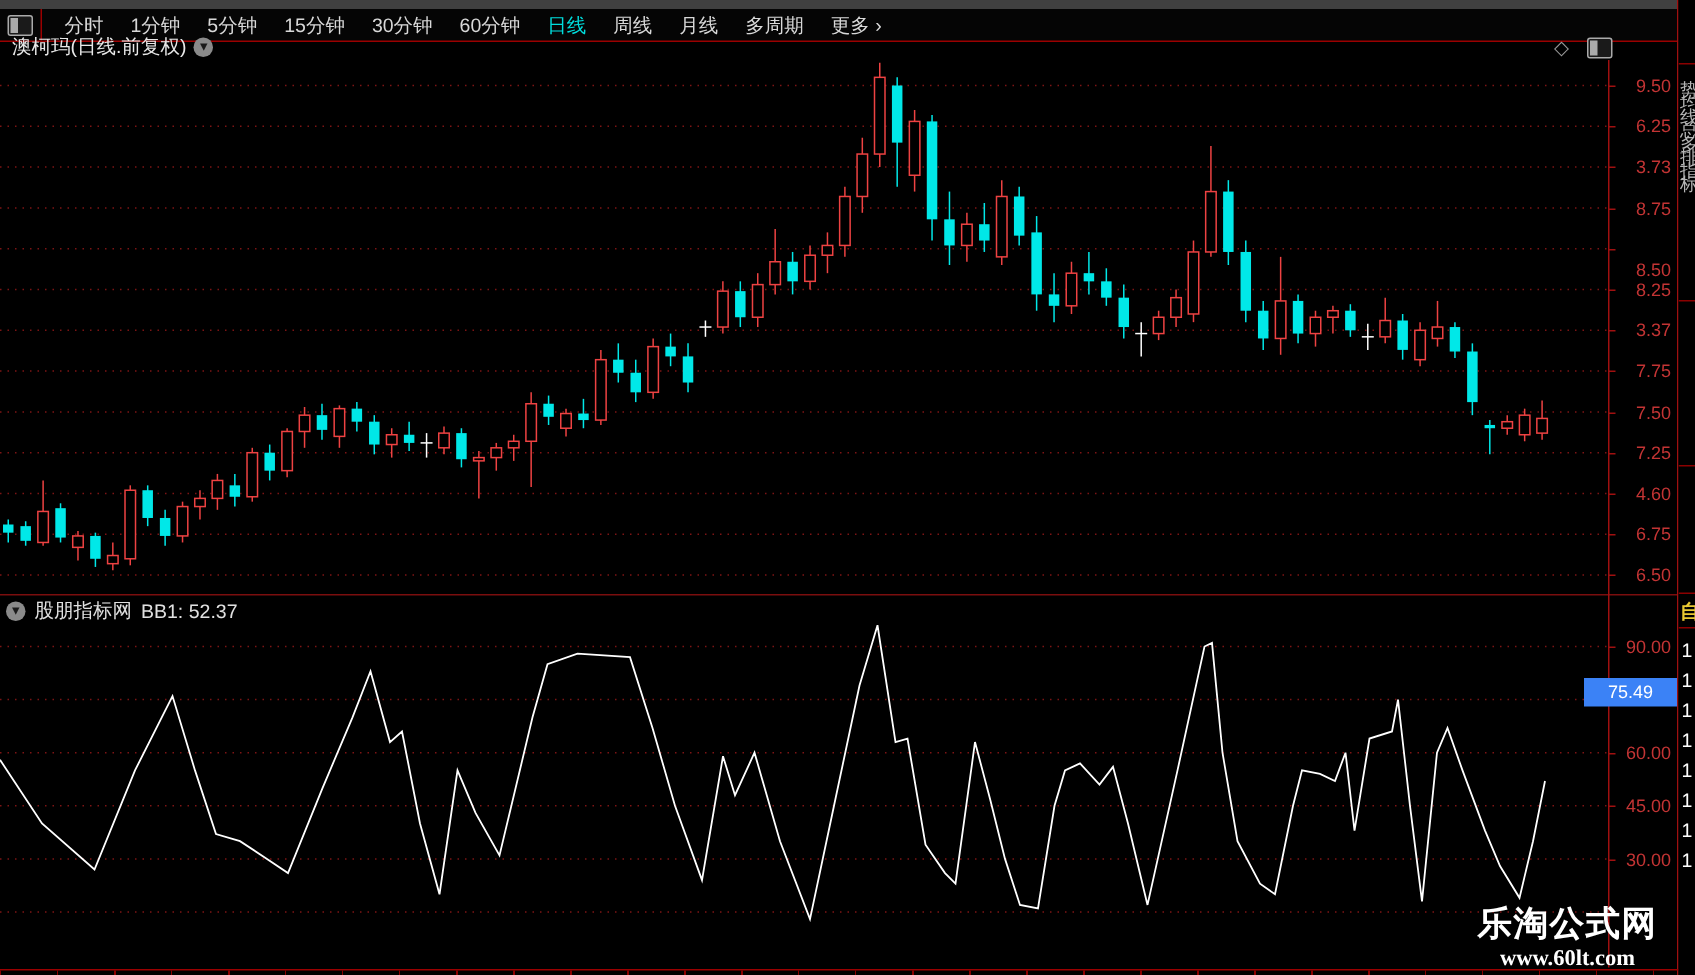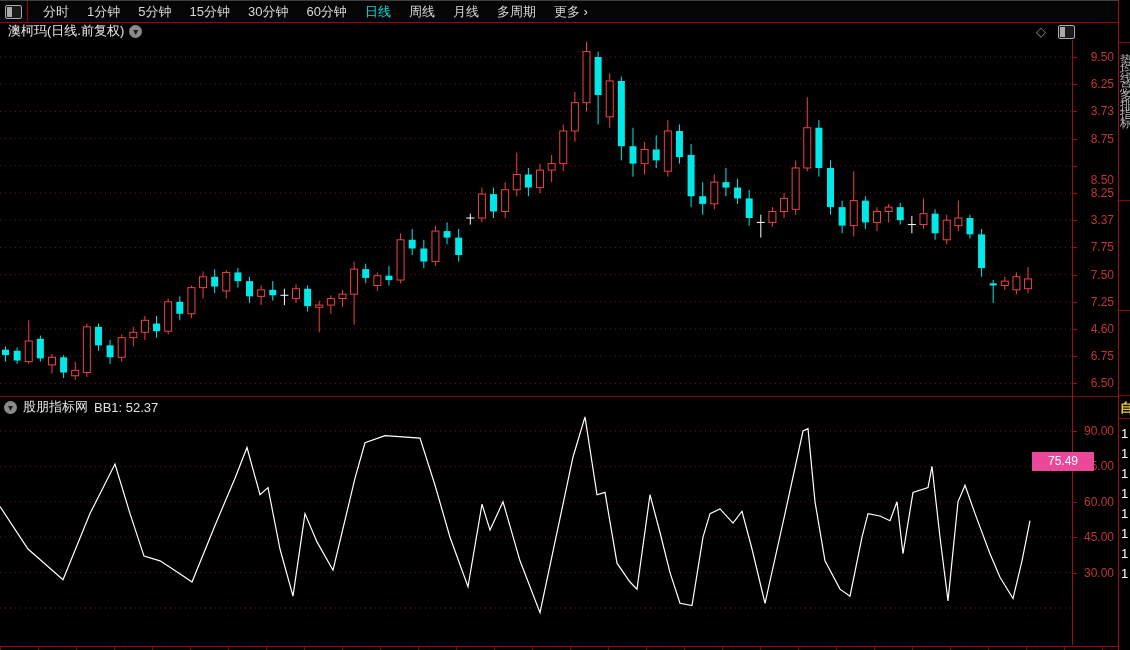--- a/index.html
+++ b/index.html
@@ -1,20 +1,20 @@
 <!DOCTYPE html>
 <html><head>
 <meta charset="utf-8">
 <style>
   html,body{margin:0;padding:0;background:#000;}
   #app{position:relative;width:1130px;height:650px;background:#000;overflow:hidden;
        font-family:"Liberation Sans","DejaVu Sans",sans-serif;}
   
   #toolbar{position:absolute;top:0;left:0;width:1118px;height:21px;background:#050505;
-    border-top:1px solid #404040;border-bottom:1px solid #9b0000;display:flex;align-items:stretch;
+    border-top:6px solid #404040;border-bottom:1px solid #9b0000;display:flex;align-items:stretch;
     color:#d8d8d8;font-size:13px;white-space:nowrap;}
   #tb-iconbox{width:27px;border-right:1px solid #9b0000;display:flex;align-items:center;justify-content:center;}
   .win-icon{width:15px;height:12px;border:1px solid #aaa;border-radius:2px;position:relative;background:#1a1a1a;}
   .win-icon::after{content:"";position:absolute;left:1px;top:1px;bottom:1px;width:5px;background:#aaa;}
   #tb-left{display:flex;align-items:center;padding-left:6px;}
   #tb-left .tb-item{padding:0 9px;cursor:default;}
   #tb-left .tb-item.active{color:#00dcdc;}
   #tb-right{margin-left:auto;display:flex;align-items:stretch;}
   #tb-right .tb-item{padding:0 10px;display:flex;align-items:center;border-left:1px solid #9b0000;}
   
@@ -27,21 +27,21 @@
   #main-svg{position:absolute;top:40px;left:0;}
   #ind-svg{position:absolute;top:410px;left:0;}
   #axis-vline1{position:absolute;left:1072px;top:40px;width:1px;height:605px;background:#a01010;}
   #axis-vline2{position:absolute;left:1118px;top:0;width:1px;height:650px;background:#a01010;}
   .price-label{position:absolute;left:1076px;width:38px;text-align:right;color:#c33434;font-size:12px;line-height:16px;}
   .axis-tick{position:absolute;left:1072px;width:5px;height:1px;background:#a01010;}
   #sep-line{position:absolute;left:0;top:396px;width:1118px;height:1px;background:#7a0e0e;}
   
   #ind-header{position:absolute;top:398px;left:4px;display:flex;align-items:center;gap:6px;
     color:#e0e0e0;font-size:13px;}
-  #ind-tag{position:absolute;left:1032px;top:452px;width:62px;height:19px;background:#ec4899;
+  #ind-tag{position:absolute;left:1056px;top:452px;width:62px;height:19px;background:#3b82f6;
     color:#fff;font-size:12px;line-height:19px;text-align:center;z-index:5;}
   
   #date-axis{position:absolute;left:0;top:625px;width:1118px;height:20px;border-top:1px solid #9b0000;
     background-image:repeating-linear-gradient(90deg,#8b0000 0 1px,transparent 1px 23px);
     background-size:100% 4px;background-repeat:no-repeat;}
   .date-label{position:absolute;top:3px;color:#c33434;font-size:12px;white-space:nowrap;}
   .month-sep{position:absolute;top:0;width:1px;height:20px;background:#8b0000;}
   #date-tag{position:absolute;left:654px;top:2px;width:78px;height:17px;background:#4e22a8;color:#fff;
     font-size:12px;line-height:17px;text-align:center;white-space:nowrap;}
   #stub-row{position:absolute;left:0;top:646px;width:1130px;height:4px;border-top:1px solid #9b0000;
@@ -338,20 +338,24 @@
       <div class="price-label" style="top:493.8px">60.00</div>
       <div class="axis-tick" style="top:501.8px"></div>
       <div class="price-label" style="top:529.2px">45.00</div>
       <div class="axis-tick" style="top:537.2px"></div>
       <div class="price-label" style="top:564.6px">30.00</div>
       <div class="axis-tick" style="top:572.6px"></div>
     </div>
 
   <div id="stub-row"></div>
 
+  <div id="watermark">
+    <div class="wm1">乐淘公式网</div>
+    <div class="wm2">www.60lt.com</div>
+  </div>
 
   <div id="right-strip">
     <div id="strip-glyphs">势均线总多排指标</div>
     <div id="strip-top-label">自</div>
     <div id="strip-digits">
         <div>1</div>
         <div>1</div>
         <div>1</div>
         <div>1</div>
         <div>1</div>

